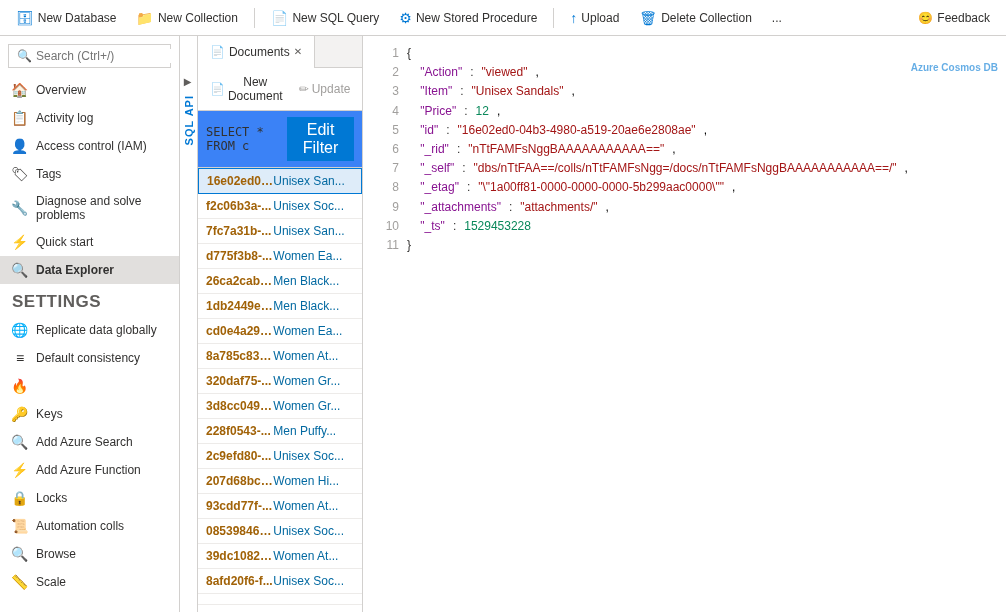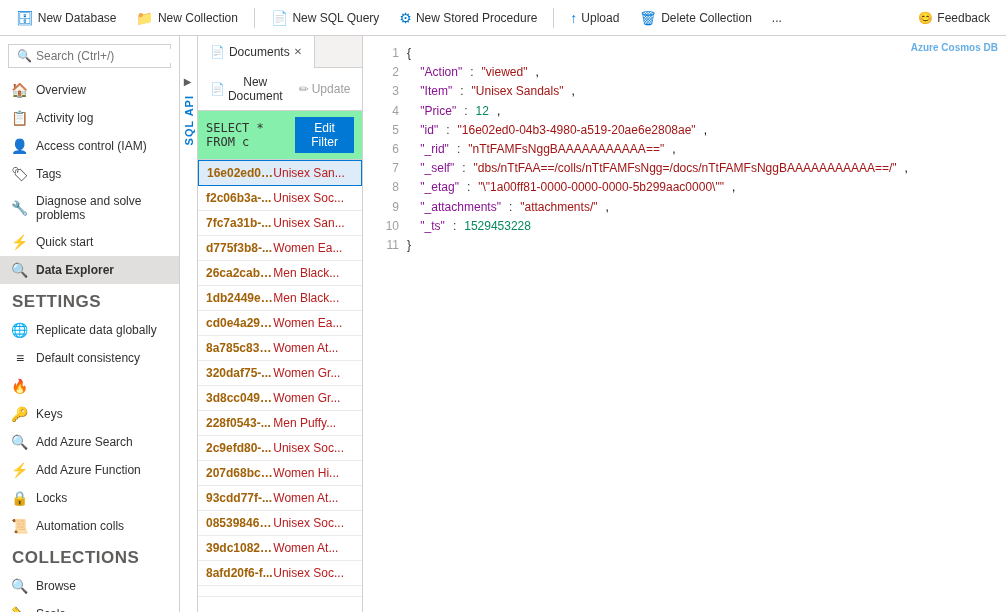--- a/index.html
+++ b/index.html
@@ -69,41 +69,41 @@
     .docs-tab-close { cursor: pointer; color: #605e5c; font-size: 10px; }
     .docs-toolbar {
       display: flex; align-items: center; gap: 4px; padding: 4px 6px; border-bottom: 1px solid #d2d0ce; background: #fff;
     }
     .docs-toolbar-btn {
       display: flex; align-items: center; gap: 3px; padding: 3px 6px; cursor: pointer;
       background: none; border: none; color: #323130; font-size: 11px;
     }
     .docs-toolbar-btn.disabled { color: #a19f9d; cursor: default; }
     .query-bar {
-      display: flex; align-items: center; padding: 6px 8px; gap: 6px; background: #86efac; border-bottom: 1px solid #d2d0ce;
+      display: flex; align-items: center; padding: 6px 8px; gap: 6px; background: #3b82f6; border-bottom: 1px solid #d2d0ce;
     }
     .query-text { font-size: 12px; color: #323130; font-family: Consolas, monospace; }
     .edit-filter-btn {
-      background: #0078d4; color: #fff; border: none; padding: 4px 10px; cursor: pointer; font-size: 12px;
+      background: #0078d4; color: #fff; border: none; padding: 4px 10px; cursor: pointer; font-size: 16px;
     }
     .docs-list { flex: 1; overflow-y: auto; }
     .docs-list-header {
       display: flex; align-items: center; padding: 4px 8px; background: #f3f2f1;
       border-bottom: 1px solid #d2d0ce; font-weight: 600; color: #323130; font-size: 11px;
     }
     .docs-list-header span:first-child { flex: 1; }
     .docs-list-header span:last-child { flex: 1.2; }
     .docs-list-header .refresh-icon { margin-left: auto; cursor: pointer; }
     .doc-row {
       display: flex; align-items: center; padding: 5px 8px; border-bottom: 1px solid #edebe9;
       cursor: pointer; font-size: 11px; color: #323130;
     }
     .doc-row.selected { background: #deecf9; border: 1px solid #0078d4; }
     .doc-row span:first-child { flex: 1; color: #a16207; overflow: hidden; text-overflow: ellipsis; white-space: nowrap; font-weight: bold; }
-    .doc-row span:last-child { flex: 1.2; overflow: hidden; text-overflow: ellipsis; white-space: nowrap; color: #b91c1c; }
+    .doc-row span:last-child { flex: 1.2; overflow: hidden; text-overflow: ellipsis; white-space: nowrap; color: #0369a1; }
 
     
     .json-panel {
       flex: 1; background: #fff; display: flex; flex-direction: column; overflow: hidden;
     }
     .json-editor {
       flex: 1; overflow: auto; padding: 8px 16px; font-family: Consolas, 'Courier New', monospace;
       font-size: 12px; line-height: 1.6; background: #fff; position: relative;
     }
     .json-line { display: flex; gap: 8px; }
@@ -228,21 +228,20 @@
       </div>
       <div class="sidebar-item">
         <span class="sidebar-item-icon">🔒</span>
         <span>Locks</span>
       </div>
       <div class="sidebar-item">
         <span class="sidebar-item-icon">📜</span>
         <span>Automation colls</span>
       </div>
 
-      <div class="sidebar-section-label">COLLECTIONS</div>
 
       <div class="sidebar-item">
         <span class="sidebar-item-icon">🔍</span>
         <span>Browse</span>
       </div>
       <div class="sidebar-item">
         <span class="sidebar-item-icon">📏</span>
         <span>Scale</span>
       </div>
 
@@ -357,21 +356,21 @@
         
         
       </div>
 
     </div>
   </div>
 
   <div class="json-panel">
     <div class="json-editor">
       <div class="watermark">
-        <span style="color:#0078d4; font-weight:600; font-size:10px;">Azure Cosmos DB</span>
+        <span style="color:#0078d4; font-weight:600; font-size:10px;margin-top:20px;">Azure Cosmos DB</span>
       </div>
       <div class="json-line">
         <span class="line-num">1</span>
         <span class="json-brace">{</span>
       </div>
       <div class="json-line">
         <span class="line-num">2</span>
         <span class="json-key">&nbsp;&nbsp;&nbsp;&nbsp;"Action"</span>
           <span class="json-colon">: </span>
           <span class="json-string">"viewed"</span>

